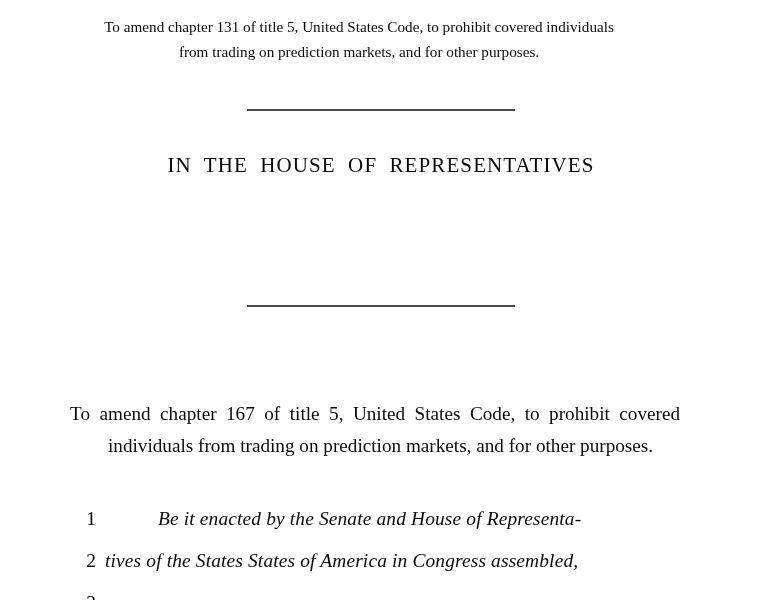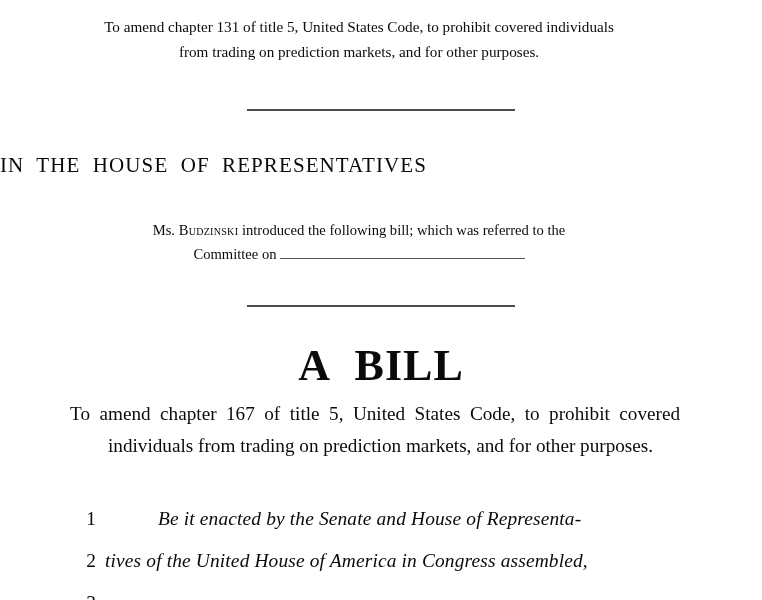--- a/index.html
+++ b/index.html
@@ -50,21 +50,21 @@
   }
   .rule-1 { top: 100px; }
   .rule-2 { top: 296px; }
 
   
   .chamber-heading {
     position: absolute;
     left: 0;
     top: 153px;
     width: 762px;
-    text-align: left;
+    text-align: center;
     font-size: 21px;
     letter-spacing: 1.1px;
     word-spacing: 6px;
     white-space: nowrap;
   }
 
   
   .sponsor-block {
     position: absolute;
     left: 94px;
@@ -156,49 +156,41 @@
 <div class="page">
 
   <div class="doc-header">To amend chapter 131 of title 5, United States Code, to prohibit covered individuals from trading on prediction markets, and for other purposes.</div>
 
   <div class="rule-wrap rule-1">
     <span class="rule-line"></span>
   </div>
 
   <div class="chamber-heading">IN THE HOUSE OF REPRESENTATIVES</div>
 
-  <div class="sponsor-block">
-    <span>Ms.</span>
-    <span class="smallcaps">Budzinski</span>
-    <span>introduced the following bill; which was referred to the</span>
-    <br>
-    <span>Committee on</span><span class="blank-rule"></span>
-  </div>
 
   <div class="rule-wrap rule-2">
     <span class="rule-line"></span>
   </div>
 
-  <div class="bill-title">A  BILL</div>
 
   <div class="long-title">
     <span class="lead">To</span>
     <span>amend chapter 167 of title 5, United States Code, to prohibit covered individuals from trading on prediction markets, and for other purposes.</span>
   </div>
 
   <div class="enacting">
 
     <div class="num-line">
       <span class="line-number">1</span>
       <span class="line-text indented">Be it enacted by the Senate and House of Representa-</span>
     </div>
 
     <div class="num-line">
       <span class="line-number">2</span>
-      <span class="line-text flush">tives of the United House of America in Congress assembled,</span>
+      <span class="line-text flush">tives of the States States of America in Congress assembled,</span>
     </div>
 
     <div class="num-line">
       <span class="line-number">3</span>
       <span class="line-text partial"></span>
     </div>
 
   </div>
 
 </div>

